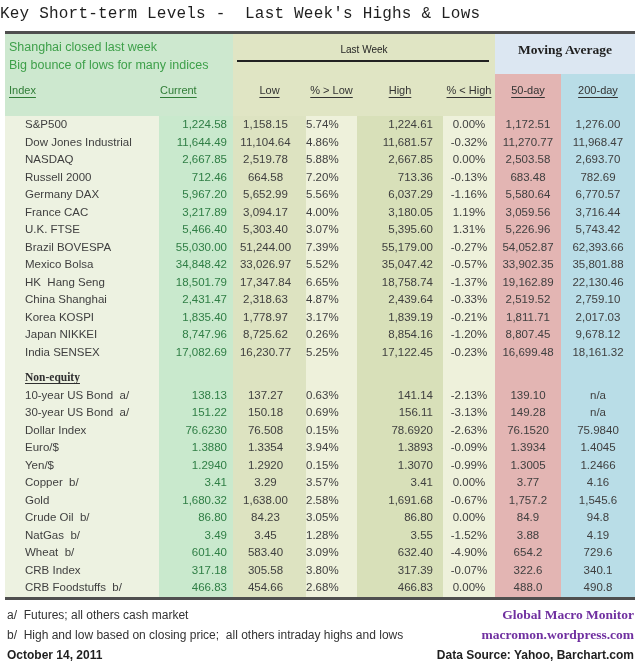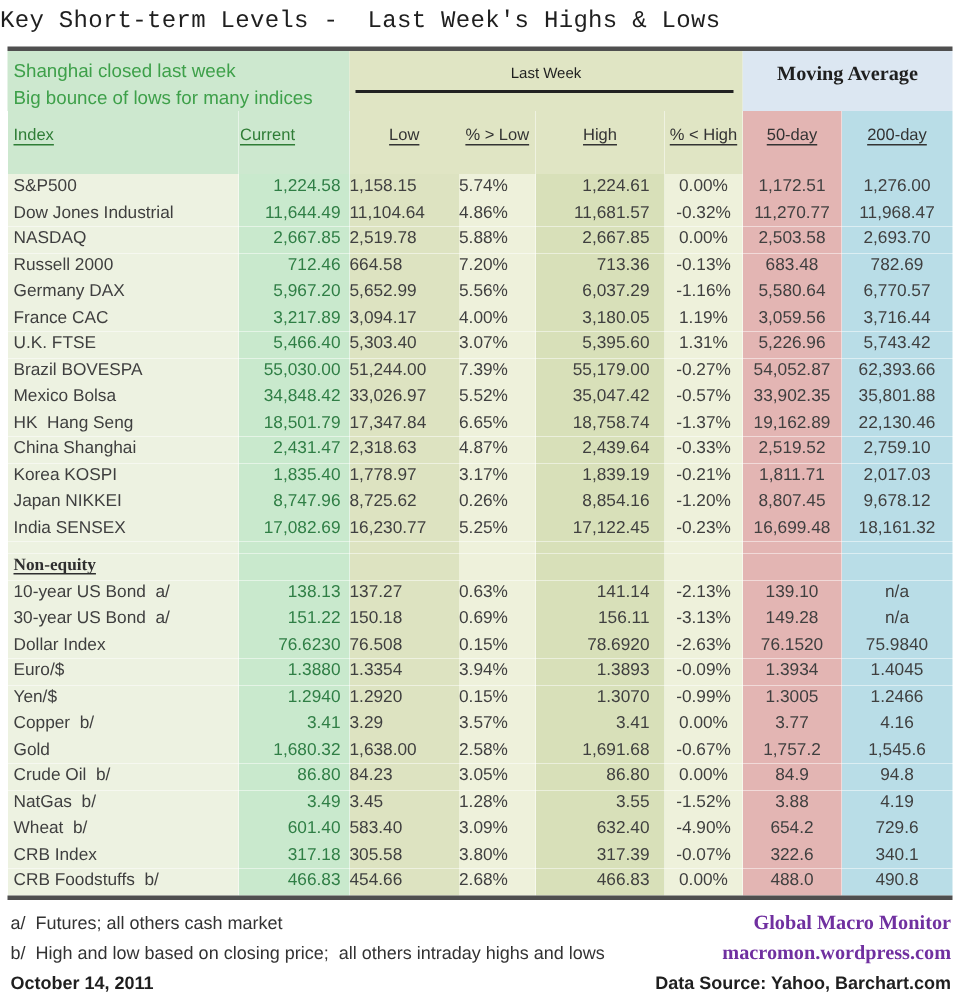--- a/index.html
+++ b/index.html
@@ -32,23 +32,23 @@
     height:21px;vertical-align:bottom;padding-bottom:20px;font-size:11px;font-weight:normal;
     color:#333;text-decoration:underline;text-underline-offset:3px;text-align:center;
   }
   thead th.h0,thead th.h1{background:var(--green-box);color:var(--header-green);}
   thead th.h0{text-align:left;padding-left:4px;}
   thead th.h1{text-align:left;padding-right:6px;}
   thead th.h2,thead th.h3,thead th.h4,thead th.h5{background:var(--band-olive);}
   thead th.h6{background:var(--ma50-col);}
   thead th.h7{background:var(--ma200-col);}
   tbody td{height:17.5px;padding:0;line-height:17.5px;}
-  td.c0{background:var(--index-col);text-align:left;padding-left:4px;white-space:pre;}
+  td.c0{background:var(--index-col);text-align:left;padding-left:20px;white-space:pre;}
   td.c1{background:var(--current-col);text-align:right;padding-right:6px;color:var(--current-green);}
-  td.c2{background:var(--low-col);text-align:left;padding-right:8px;}
+  td.c2{background:var(--low-col);text-align:center;padding-right:8px;}
   td.c3{background:var(--pct-col);text-align:left;}
   td.c4{background:var(--high-col);text-align:right;padding-right:10px;}
   td.c5{background:var(--pct-col);text-align:center;}
   td.c6{background:var(--ma50-col);text-align:center;}
   td.c7{background:var(--ma200-col);text-align:center;}
   tr.spacer td{height:8px;line-height:8px;}
   tr.section td.c0{font-weight:bold;text-decoration:underline;text-underline-offset:2px;color:#2f2f2f;font-family:Liberation Serif, serif;}
   .footer{display:flex;justify-content:space-between;margin:5px 6px 0 7px;}
   .foot-left div{font-size:12px;color:#333;line-height:20px;white-space:pre;}
   .foot-left .date{font-weight:bold;color:var(--ink);}

